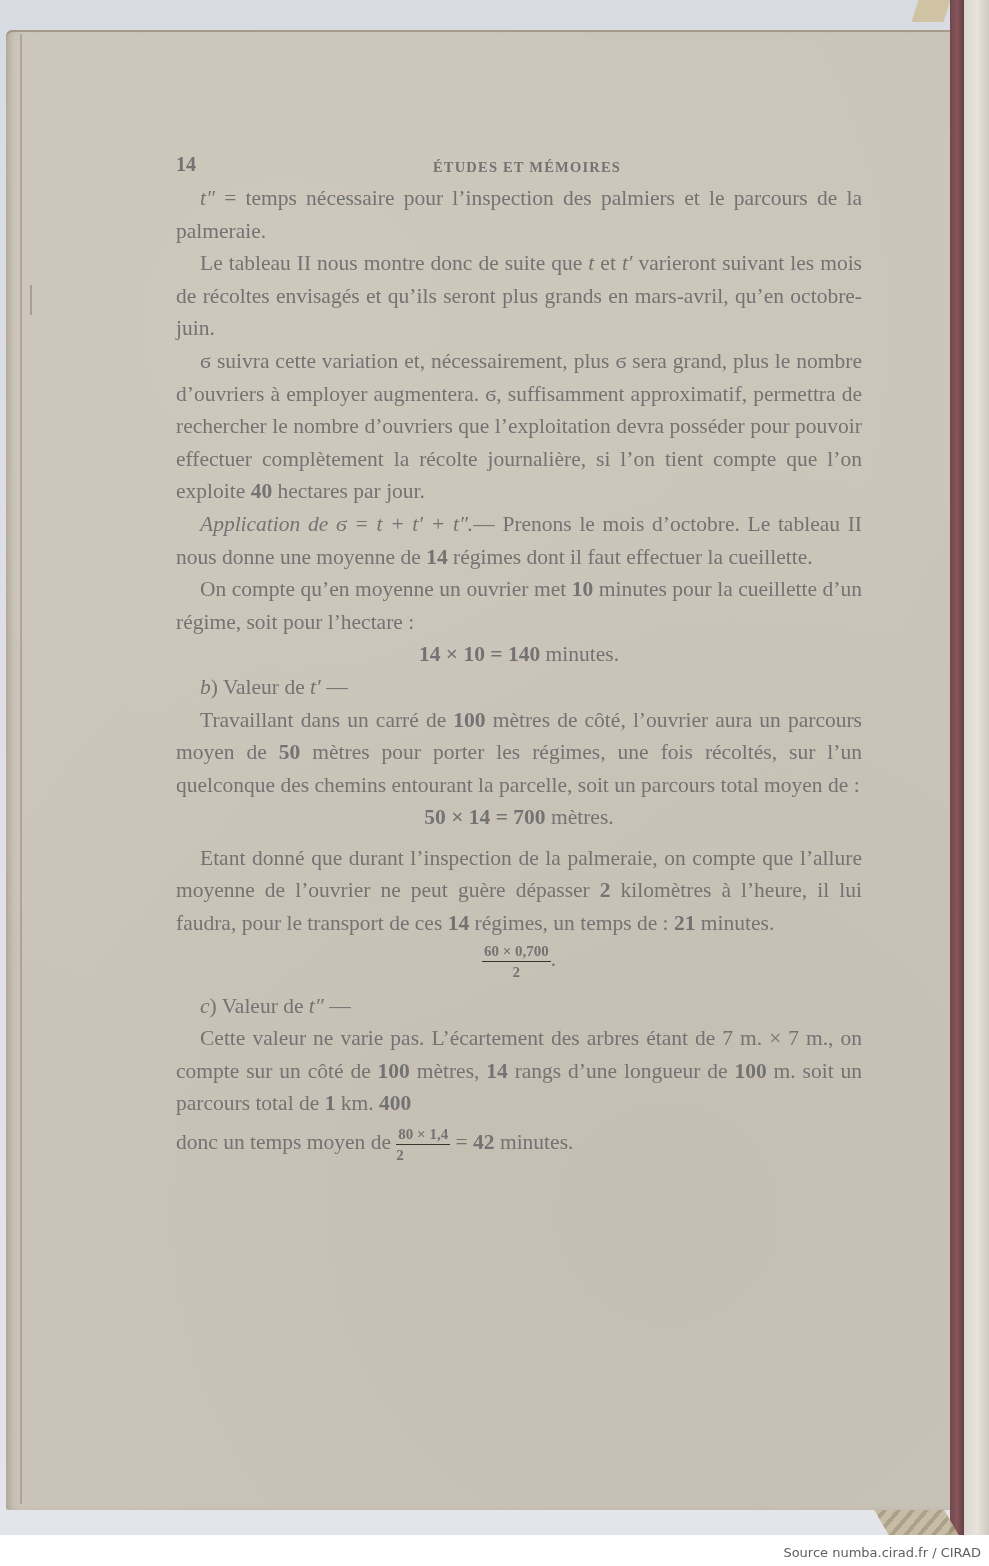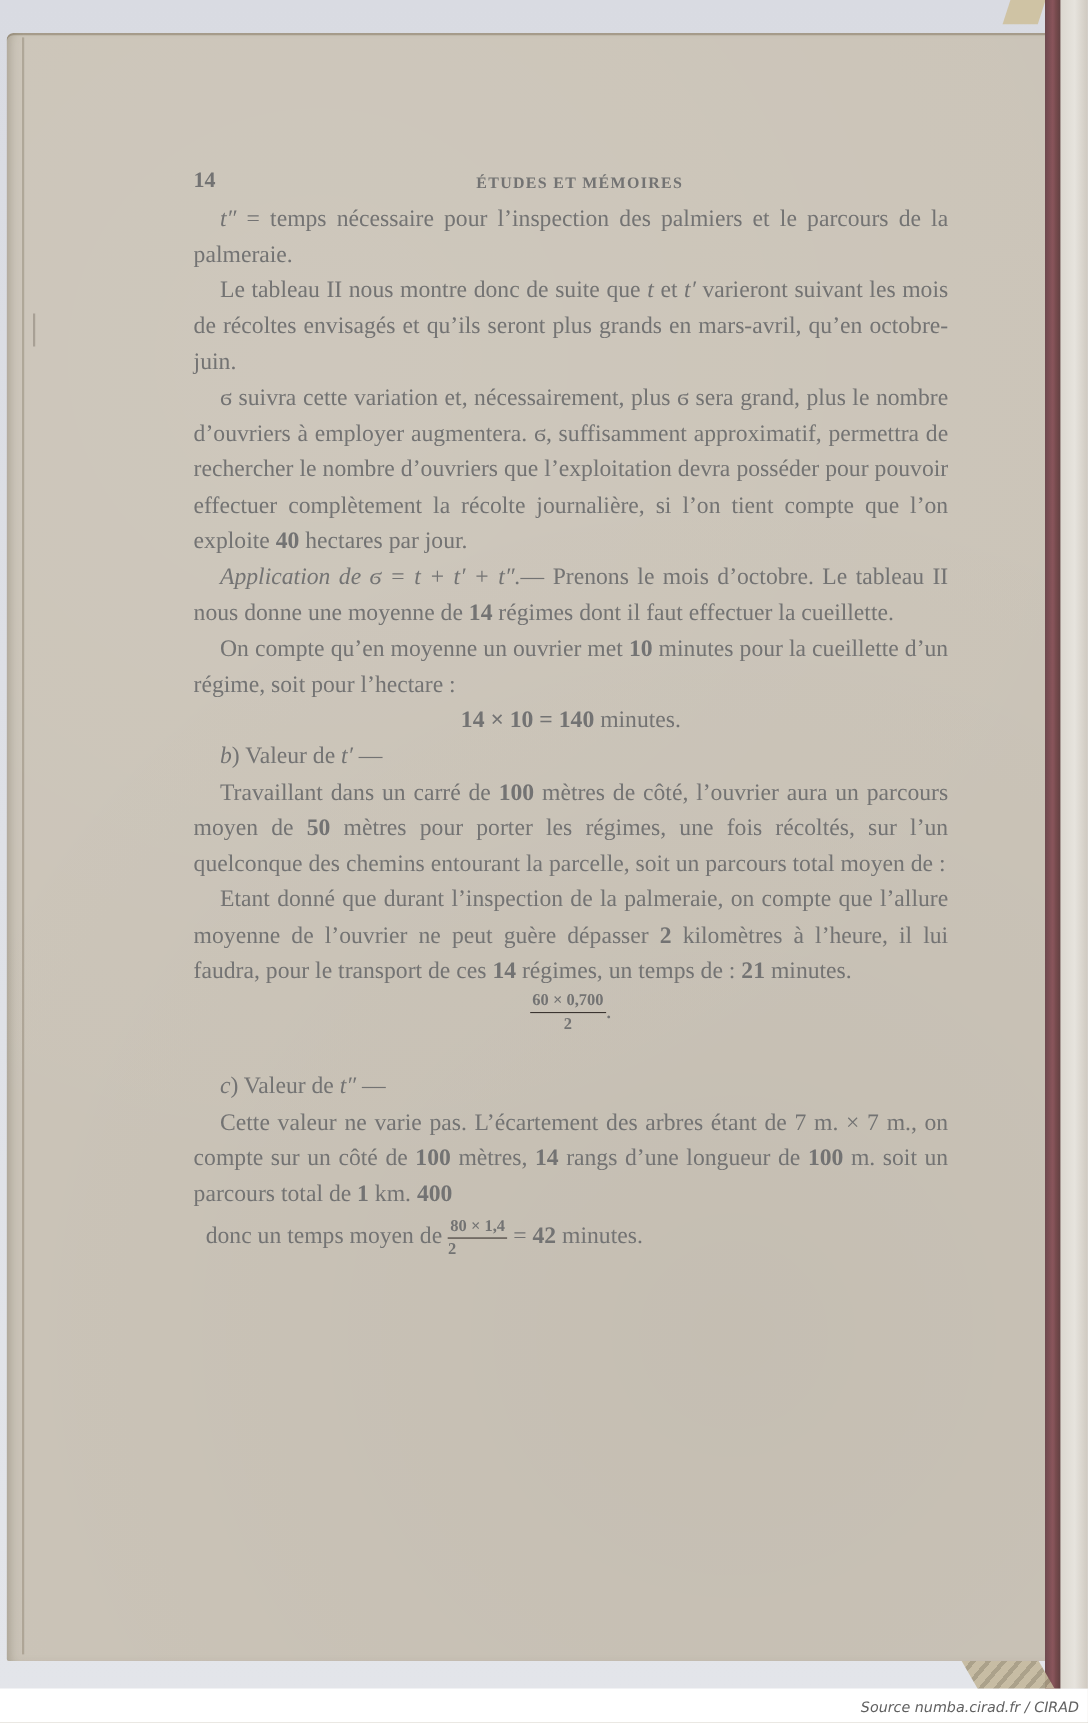--- a/index.html
+++ b/index.html
@@ -125,30 +125,29 @@
   .formula-frac .den {
     display: block;
     padding-top: 1px;
   }
   .frac-line {
     text-align: center;
     text-align-last: center;
     height: 44px;
     line-height: 22px;
     margin-top: 2px;
-    margin-bottom: 26px;
+    margin-bottom: 4px;
   }
   .source-caption {
     position: absolute;
     right: 8px;
     bottom: 6px;
     font-family: "DejaVu Sans", sans-serif;
     font-size: 13px;
     color: #606060;
-    font-style: italic;
   }
   .margin-mark {
     position: absolute;
     left: 24px; top: 255px;
     width: 2px; height: 30px;
     background: rgba(100,90,80,0.35);
   }
 </style>
 </head>
 <body>
@@ -180,30 +179,31 @@
 
 
   <p class="indent"><span>On compte qu’en moyenne un ouvrier met </span><span class="bold">10</span><span> minutes pour la cueillette d’un régime, soit pour l’hectare :</span></p>
 
   <p class="center"><span class="bold">14 × 10 = 140</span><span> minutes.</span></p>
 
   <p class="indent"><span class="ital">b</span><span>) Valeur de </span><span class="ital">t′</span><span> —</span></p>
 
   <p class="indent"><span>Travaillant dans un carré de </span><span class="bold">100</span><span> mètres de côté, l’ouvrier aura un parcours moyen de </span><span class="bold">50</span><span> mètres pour porter les régimes, une fois récoltés, sur l’un quelconque des chemins entourant la parcelle, soit un parcours total moyen de :</span></p>
 
+  <p class="center" style="margin-bottom:8px;"><span class="bold">50 × 14 = 700</span><span> mètres.</span></p>
 
   <p class="indent"><span>Etant donné que durant l’inspection de la palmeraie, on compte que l’allure moyenne de l’ouvrier ne peut guère dépasser </span><span class="bold">2</span><span> kilomètres à l’heure, il lui faudra, pour le transport de ces </span><span class="bold">14</span><span> régimes, un temps de : </span><span class="bold">21</span><span> minutes.</span></p>
 
   <div class="frac-line">
     <span class="formula-frac">
       <span class="num">60 × 0,700</span>
       <span class="den">2</span>
     </span><span>.</span>
   </div>
 
   <p class="indent"><span class="ital">c</span><span>) Valeur de </span><span class="ital">t″</span><span> —</span></p>
 
   <p class="indent"><span>Cette valeur ne varie pas. L’écartement des arbres étant de 7 m. × 7 m., on compte sur un côté de </span><span class="bold">100</span><span> mètres, </span><span class="bold">14</span><span> rangs d’une longueur de </span><span class="bold">100</span><span> m. soit un parcours total de </span><span class="bold">1</span><span> km. </span><span class="bold">400</span></p>
 
-  <p style="line-height:44px;margin-left:11px;"><span>donc un temps moyen de </span><span class="formula-frac"><span class="num">80 × 1,4</span><span class="den">2</span></span><span> = </span><span class="bold">42</span><span> minutes.</span></p>
+  <p style="line-height:44px;"><span>donc un temps moyen de </span><span class="formula-frac"><span class="num">80 × 1,4</span><span class="den">2</span></span><span> = </span><span class="bold">42</span><span> minutes.</span></p>
 </div>
 
 <div class="source-caption">Source numba.cirad.fr / CIRAD</div>
 
 </body></html>

